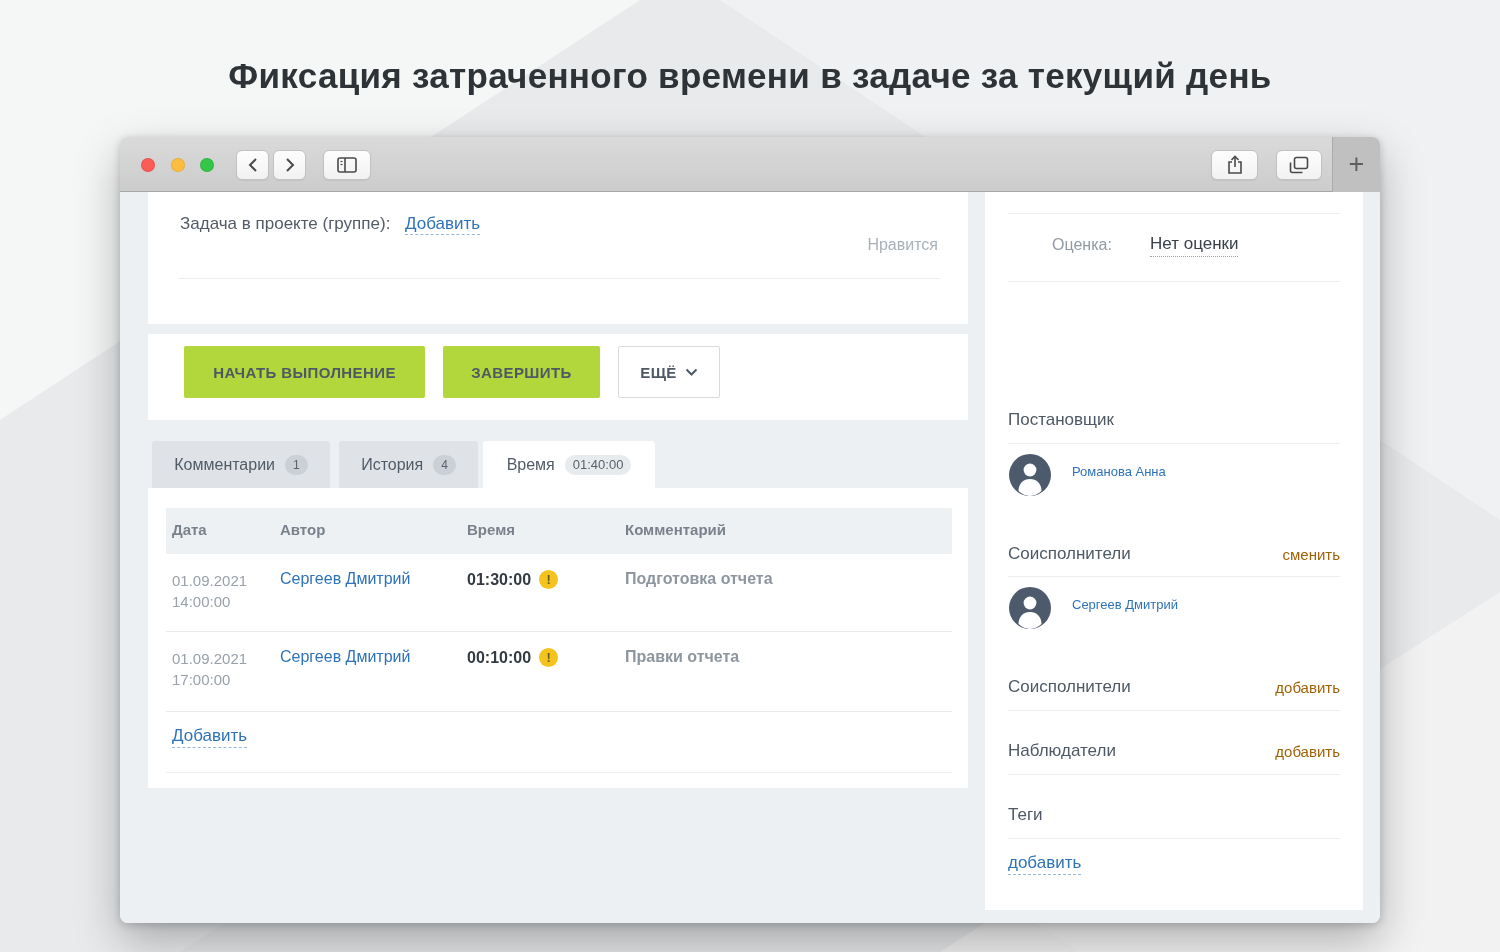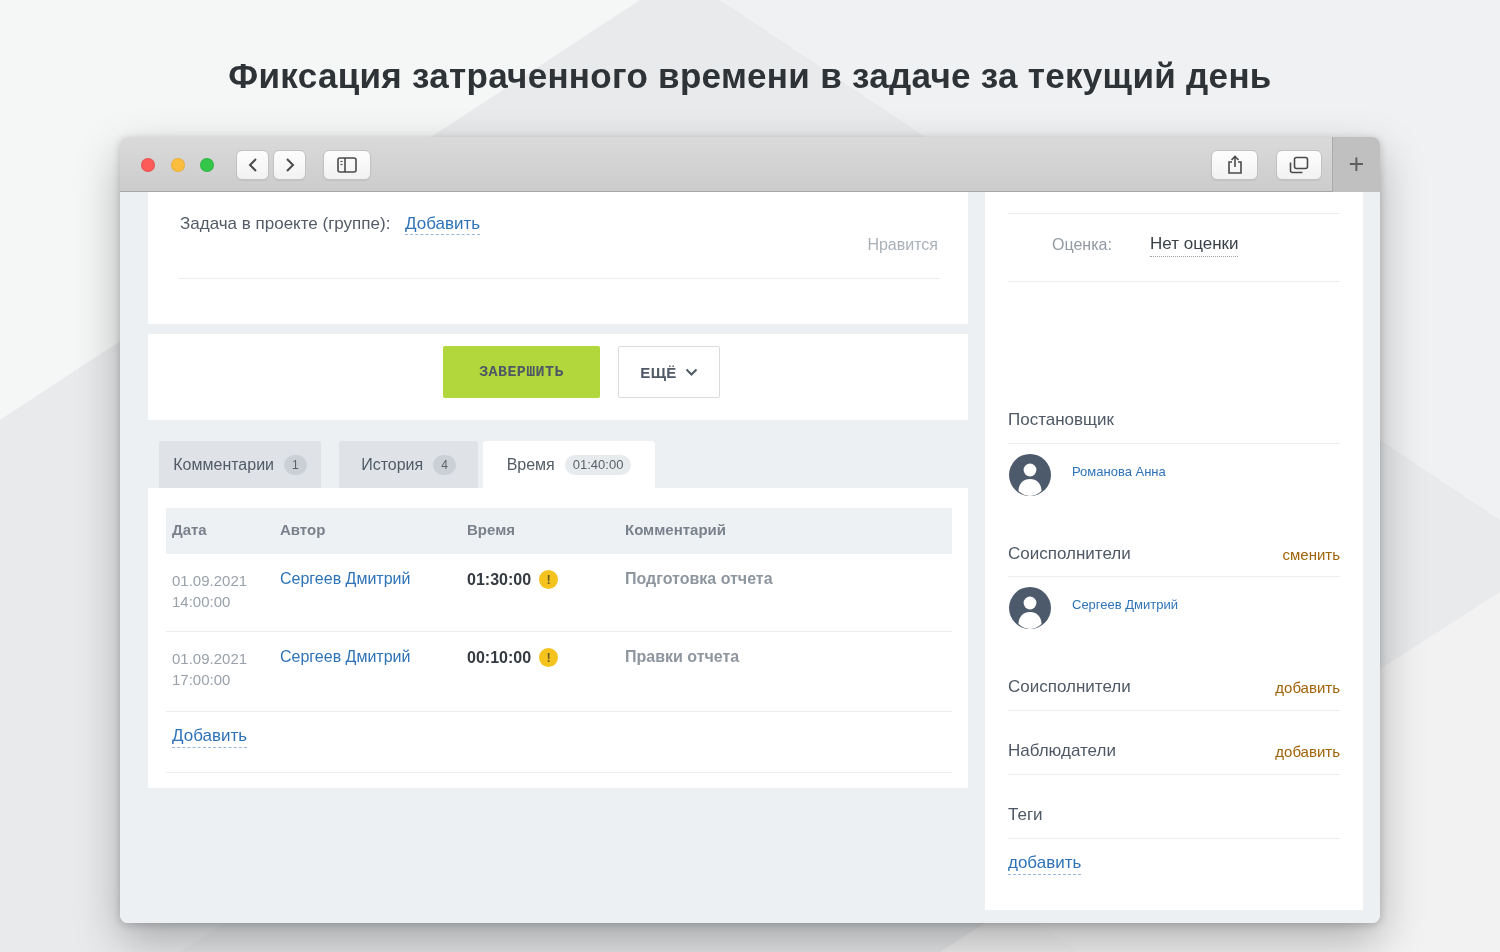--- a/index.html
+++ b/index.html
@@ -57,32 +57,32 @@
   .proj-row { position:absolute; left:32px; top:22px; font-size:17px; color:#535b66; }
   .dlink { color:#2e73b8; text-decoration:none; border-bottom:1px dashed rgba(46,115,184,.5); padding-bottom:1px; cursor:pointer; }
   .proj-row .dlink { margin-left:10px; }
   .like { position:absolute; right:30px; top:22px; font-size:16px; color:#a9b1b9; cursor:pointer;margin-top:22px; }
 
   
   .panelB { left:28px; top:142px; width:820px; height:86px; }
   .btn-green { position:absolute; top:12px; height:52px; background:#b2d73c; border:none; border-radius:2px;
     font-family:inherit; font-size:15px; font-weight:700; color:#4e5965; letter-spacing:.4px; cursor:pointer; }
   .btn-start { left:36px; width:241px; }
-  .btn-finish { left:295px; width:157px;font-family:Liberation Mono, monospace; }
+  .btn-finish { left:295px; width:157px; }
   .btn-more { position:absolute; left:470px; top:12px; width:102px; height:52px; background:#fff;
     border:1px solid #d8dcdf; border-radius:2px; font-family:inherit; font-size:15px; font-weight:700;
     color:#4e5965; letter-spacing:.4px; cursor:pointer; display:flex; align-items:center; justify-content:center; gap:8px; }
   .edit-link { position:absolute; left:592px; top:12px; height:52px; line-height:52px;
     font-size:15px; font-weight:700; color:#4e5965; letter-spacing:.4px; cursor:pointer; }
 
   
   .tabs { position:absolute; left:28px; top:249px; height:47px; }
   .tab { position:absolute; top:0; height:47px; background:#dfe3e7; border-radius:3px 3px 0 0;
     display:flex; align-items:center; justify-content:center; gap:10px; font-size:16px; color:#515b66; cursor:pointer; }
-  .tab-1 { left:11px; width:162px;align-items:center; }
+  .tab-1 { left:4px; width:178px;align-items:center; }
   .tab-2 { left:191px; width:139px; }
   .tab-3 { left:335px; width:172px; background:#fff; }
   .badge { background:#cbd0d6; color:#59626c; font-size:12px; line-height:20px; height:20px;
     padding:0 8px; border-radius:10px; }
   .tab-3 .badge { background:#e8ebee; font-size:13px; }
 
   
   .content { left:28px; top:296px; width:820px; height:300px; }
   .thead { position:absolute; left:18px; top:20px; width:786px; height:46px; background:#eef1f4; }
   .th { position:absolute; top:13px; font-size:15px; font-weight:700; color:#79828c; }
@@ -181,20 +181,21 @@
       <section class="panel panelA">
         <div class="proj-row">
           <span>Задача в проекте (группе):</span>
           <a class="dlink">Добавить</a>
         </div>
         <span class="like">Нравится</span>
         <div class="divider" style="left:30px; right:28px; top:86px;"></div>
       </section>
 
       <section class="panel panelB">
+        <button class="btn-green btn-start">НАЧАТЬ ВЫПОЛНЕНИЕ</button>
         <button class="btn-green btn-finish">ЗАВЕРШИТЬ</button>
         <button class="btn-more">
           <span>ЕЩЁ</span>
           <svg width="13" height="8" viewBox="0 0 13 8">
               <polyline points="1.5,1.5 6.5,6.5 11.5,1.5" fill="none" stroke="#4e5965" stroke-width="2"></polyline>
             </svg>
         </button>
       </section>
 
       <div class="tabs">

